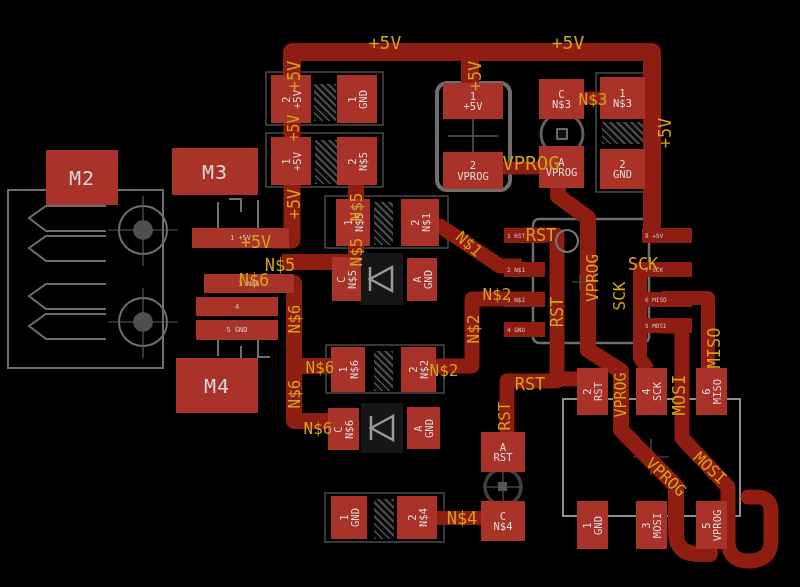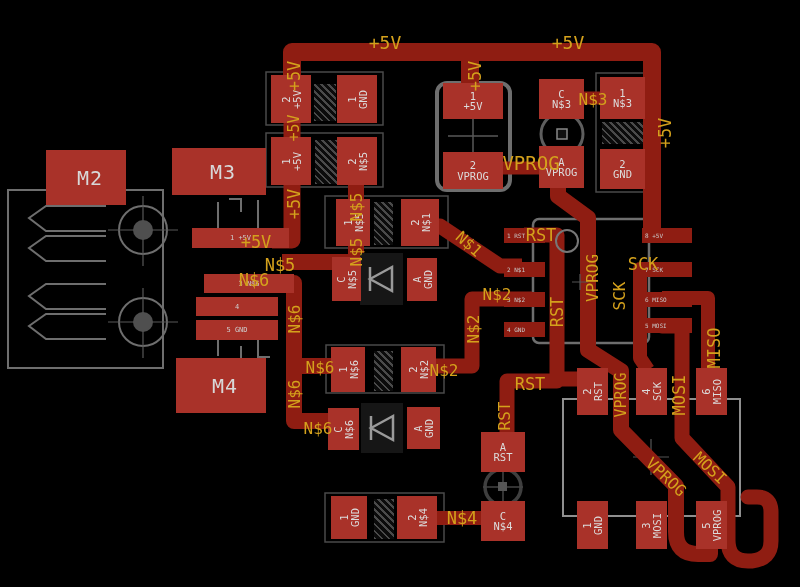--- a/index.html
+++ b/index.html
@@ -1,19 +1,19 @@
 <!DOCTYPE html>
 <html><head>
 <meta charset="utf-8">
 <style>
   html,body{margin:0;padding:0;background:#000;}
   #board{position:relative;width:800px;height:587px;background:#000;overflow:hidden;
          font-family:"DejaVu Sans Mono", monospace;}
   #board svg{position:absolute;left:0;top:0;}
-  .mpad{position:absolute;background:#a93229;display:flex;align-items:center;justify-content:center;padding-left:8px;}
+  .mpad{position:absolute;background:#a93229;display:flex;align-items:center;justify-content:center;}
   .mpad span{color:#d8d8d8;font-size:20px;letter-spacing:1px;}
   .upin{position:absolute;background:#a93229;display:flex;align-items:center;justify-content:center;}
   .upin span{color:#cfcfcf;font-size:7px;white-space:nowrap;}
   .pad{position:absolute;background:#a93229;display:flex;align-items:center;justify-content:center;overflow:visible;}
   .ptxt{display:flex;flex-direction:column;align-items:center;line-height:1.0;color:#dcdcdc;font-size:10.5px;white-space:nowrap;}
   .ptxt.rot{transform:rotate(-90deg);}
   .icpin{position:absolute;background:#8f1d12;display:flex;align-items:center;}
   .icpin span{color:#c9c9c9;font-size:6px;white-space:nowrap;padding-left:3px;}
   .hatch{position:absolute;background:repeating-linear-gradient(45deg,#4a4a4a 0 2px,#0b0b0b 2px 5px);}
   .dbody{position:absolute;background:#161616;}

